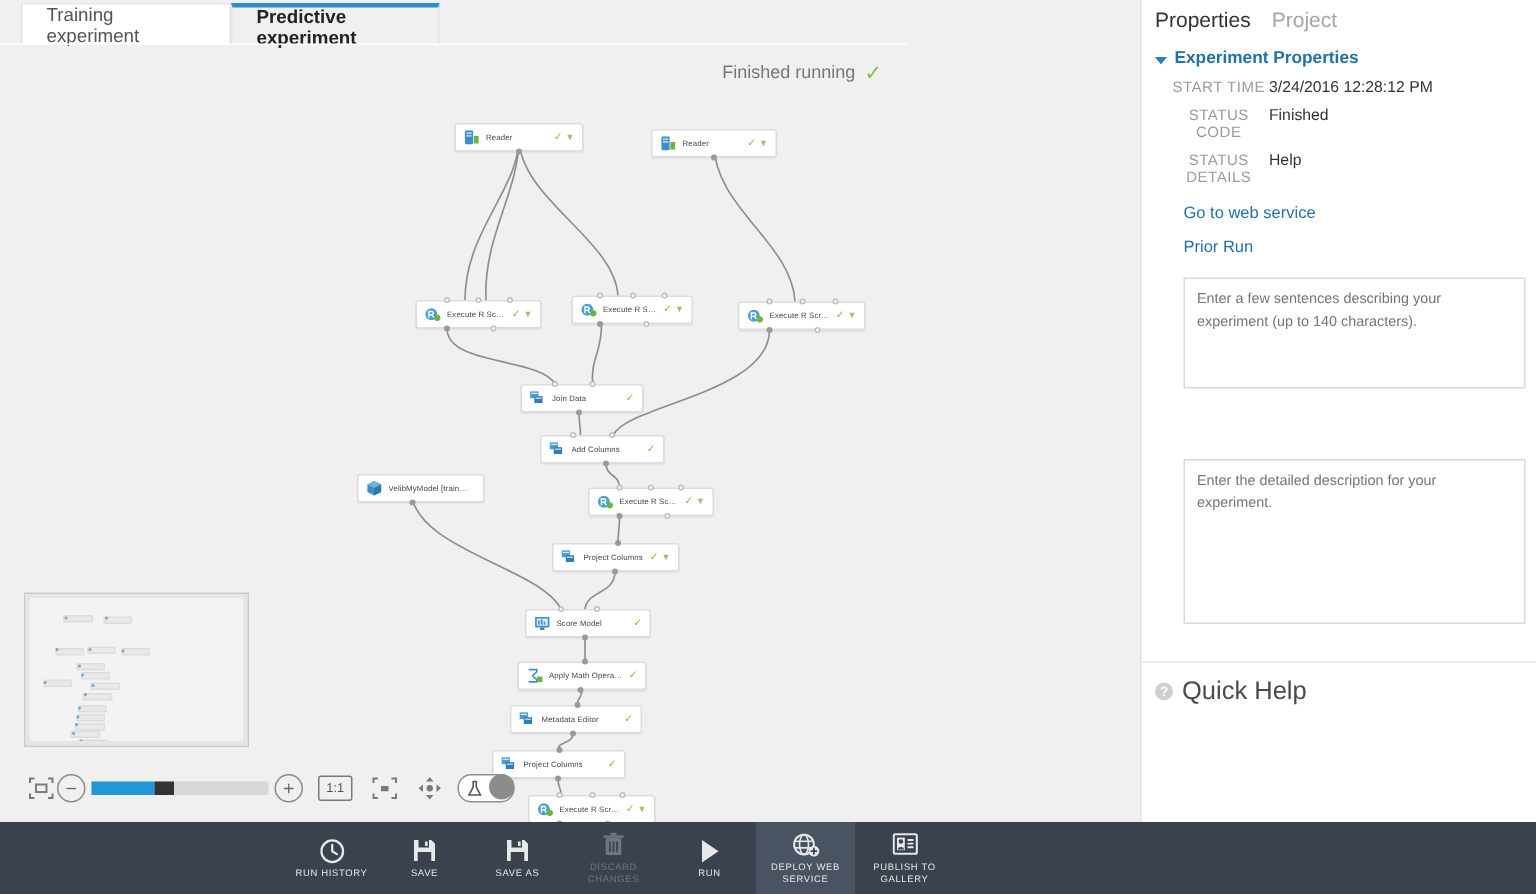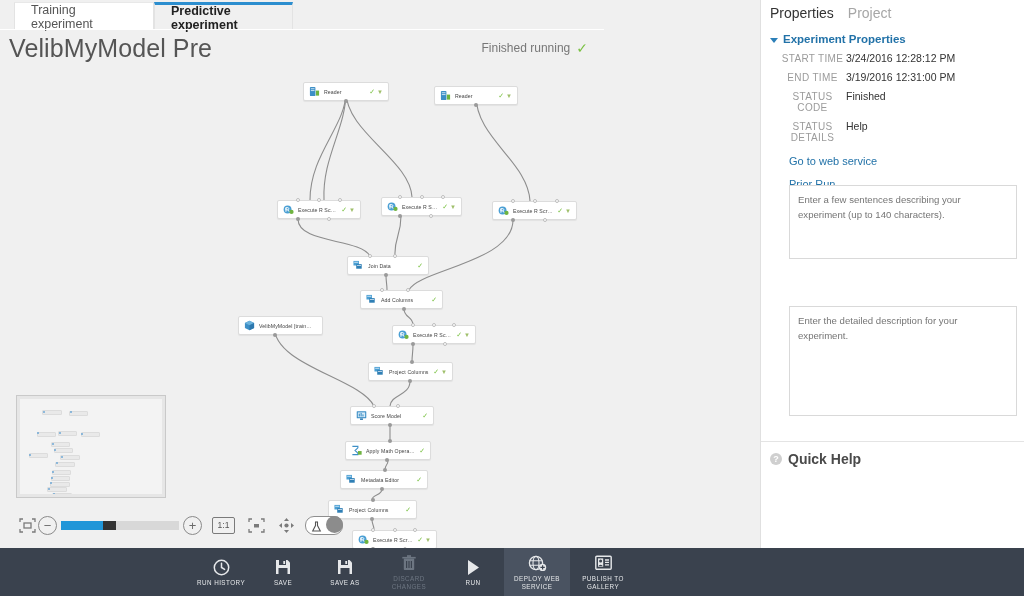--- a/index.html
+++ b/index.html
@@ -135,21 +135,21 @@
   .ta-desc{height:110px;}
 
   .qh-divider{position:absolute;left:0;top:441px;width:264px;height:1px;background:#e4e4e4;}
   .quick-help{
     position:absolute;left:9px;top:451px;display:flex;align-items:center;gap:6px;cursor:pointer;
   }
   .qh-icon{
     width:12px;height:12px;border-radius:50%;background:#cfcfcf;color:#fff;
     font-size:9px;display:flex;align-items:center;justify-content:center;font-weight:bold;
   }
-  .qh-label{font-size:14px;color:#4a4a4a;font-weight:bold;}
+  .qh-label{font-size:17px;color:#4a4a4a;font-weight:normal;}
 
   
   .bottombar{
     position:absolute;left:0;top:548px;width:1024px;height:48px;
     background:#3a424e;display:flex;align-items:stretch;
   }
   .bb-left{width:190px;flex:0 0 190px;}
   .bb-item{
     width:62px;flex:0 0 62px;display:flex;flex-direction:column;align-items:center;
     justify-content:center;gap:3px;cursor:pointer;color:#e6e8ea;padding-top:2px;
@@ -173,21 +173,20 @@
 
     <div class="tabstrip">
       <div class="tab inactive">
         <span>Training experiment</span>
       </div>
       <div class="tab active">
         <span>Predictive experiment</span>
       </div>
     </div>
 
-    <div class="exp-title">VelibMyModel Pre</div>
     <div class="run-status">
       <span>Finished running</span>
       <span class="chk">✓</span>
     </div>
 
     <div class="canvas">
 
       <svg class="edges" viewBox="0 0 760 482">
         <g fill="none" stroke="#8d8d8d" stroke-width="1.1">
 
@@ -624,24 +623,20 @@
       <div class="sec-head">
         <span class="caret"></span>
         <span class="sec-title">Experiment Properties</span>
       </div>
 
       <div class="prop-row">
         <span class="prop-key">START TIME</span>
         <span class="prop-val">3/24/2016 12:28:12 PM</span>
       </div>
       <div class="prop-row">
-        <span class="prop-key">END TIME</span>
-        <span class="prop-val">3/19/2016 12:31:00 PM</span>
-      </div>
-      <div class="prop-row">
         <span class="prop-key">STATUS CODE</span>
         <span class="prop-val">Finished</span>
       </div>
       <div class="prop-row">
         <span class="prop-key">STATUS DETAILS</span>
         <span class="prop-val">Help</span>
       </div>
 
       <div style="height:12px"></div>
       <a class="plink">Go to web service</a>

